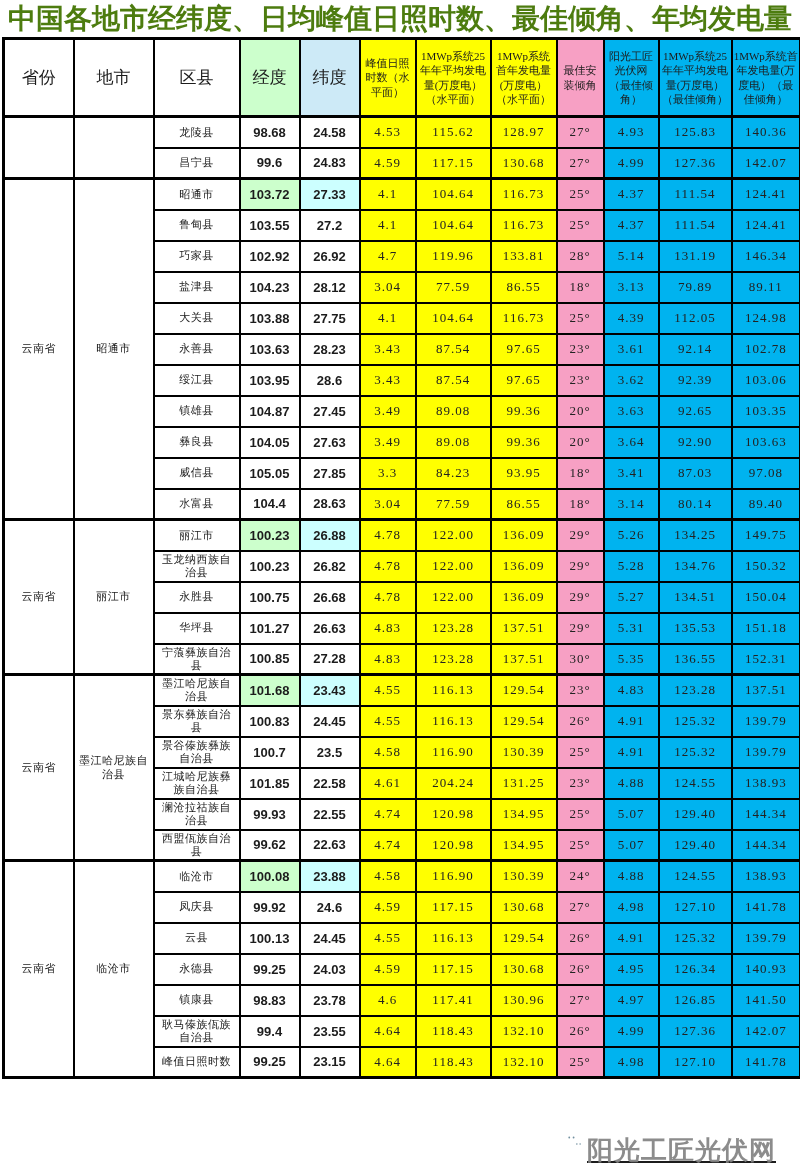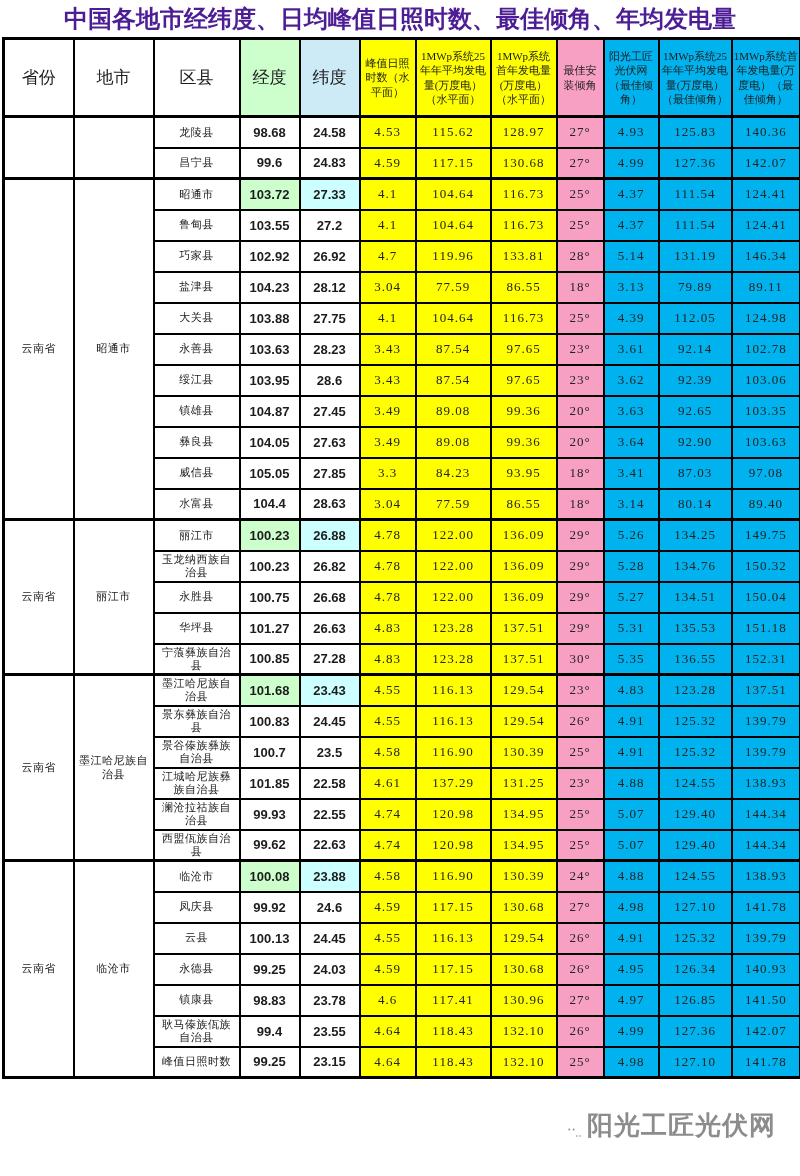--- a/index.html
+++ b/index.html
@@ -6,42 +6,42 @@
     --yellow:#ffff00; --pink:#f7a0c4; --blue:#00b3ef;
     --green:#ccffcc; --cyan:#ccffff; --hdrlat:#cdeaf7;
     --border:#000000; --ink:#1c1c1c;
   }
   *{margin:0;padding:0;box-sizing:border-box;}
   html,body{width:800px;background:#ffffff;}
   body{height:1176px;overflow:hidden;position:relative;
        font-family:"Liberation Serif","DejaVu Serif",serif;color:var(--ink);}
   .title{height:37px;display:flex;align-items:center;justify-content:center;
          font-family:"Liberation Sans","DejaVu Sans",sans-serif;
-         font-weight:bold;font-size:24px;letter-spacing:0px;color:#4c1d95;}
+         font-weight:bold;font-size:28px;letter-spacing:0px;color:#4d7c0f;}
   table{border-collapse:collapse;table-layout:fixed;width:797px;margin-left:2px;
         border:3px solid var(--border);}
   th,td{border:2px solid var(--border);text-align:center;vertical-align:middle;
         overflow:hidden;}
   thead th{height:78px;font-weight:normal;font-size:17px;line-height:1.25;padding:1px;}
   th.small{font-size:11px;line-height:1.28;padding:0 1px;}
   tbody td{height:31px;font-size:13px;padding:1px 2px;}
   tr.sec-start td{border-top:3px solid var(--border);}
   .bg-yellow{background:var(--yellow);}
   .bg-pink{background:var(--pink);}
   .bg-blue{background:var(--blue);}
   .bg-green{background:var(--green);margin-left:13px;}
   .bg-cyan{background:var(--cyan);margin-left:20px;}
   .bg-hdrlat{background:var(--hdrlat);margin-left:12px;}
   td.name{font-size:11px;letter-spacing:0.5px;line-height:1.2;}
   td.num{font-family:"Liberation Sans","DejaVu Sans",sans-serif;
          font-weight:600;font-size:13px;letter-spacing:0;}
   td.ser{font-family:"Liberation Serif","DejaVu Serif",serif;
          font-size:13px;letter-spacing:1px;color:#222;}
   .watermark{position:absolute;left:564px;top:1108px;width:212px;height:60px;
-             display:flex;align-items:flex-start;pointer-events:none;}
+             display:flex;align-items:flex-end;pointer-events:none;text-decoration:underline;}
   .wm-text{font-family:"Liberation Sans","DejaVu Sans",sans-serif;
            font-weight:bold;font-size:26px;letter-spacing:1px;
            color:rgba(130,130,130,0.92);
            text-shadow:-1px 0 rgba(255,255,255,.9),1px 0 rgba(255,255,255,.9),
                         0 -1px rgba(255,255,255,.9),0 1px rgba(255,255,255,.9);
            white-space:nowrap;margin-left:2px;}
 </style>
 </head>
 <body>
 
@@ -337,21 +337,21 @@
         <td class="ser bg-pink">25°</td>
         <td class="ser bg-blue">4.91</td>
         <td class="ser bg-blue">125.32</td>
         <td class="ser bg-blue">139.79</td>
       </tr>
       <tr>
         <td class="name">江城哈尼族彝族自治县</td>
         <td class="num">101.85</td>
         <td class="num">22.58</td>
         <td class="ser bg-yellow">4.61</td>
-        <td class="ser bg-yellow">137.29</td>
+        <td class="ser bg-yellow">204.24</td>
         <td class="ser bg-yellow">131.25</td>
         <td class="ser bg-pink">23°</td>
         <td class="ser bg-blue">4.88</td>
         <td class="ser bg-blue">124.55</td>
         <td class="ser bg-blue">138.93</td>
       </tr>
       <tr>
         <td class="name">澜沧拉祜族自治县</td>
         <td class="num">99.93</td>
         <td class="num">22.55</td>

